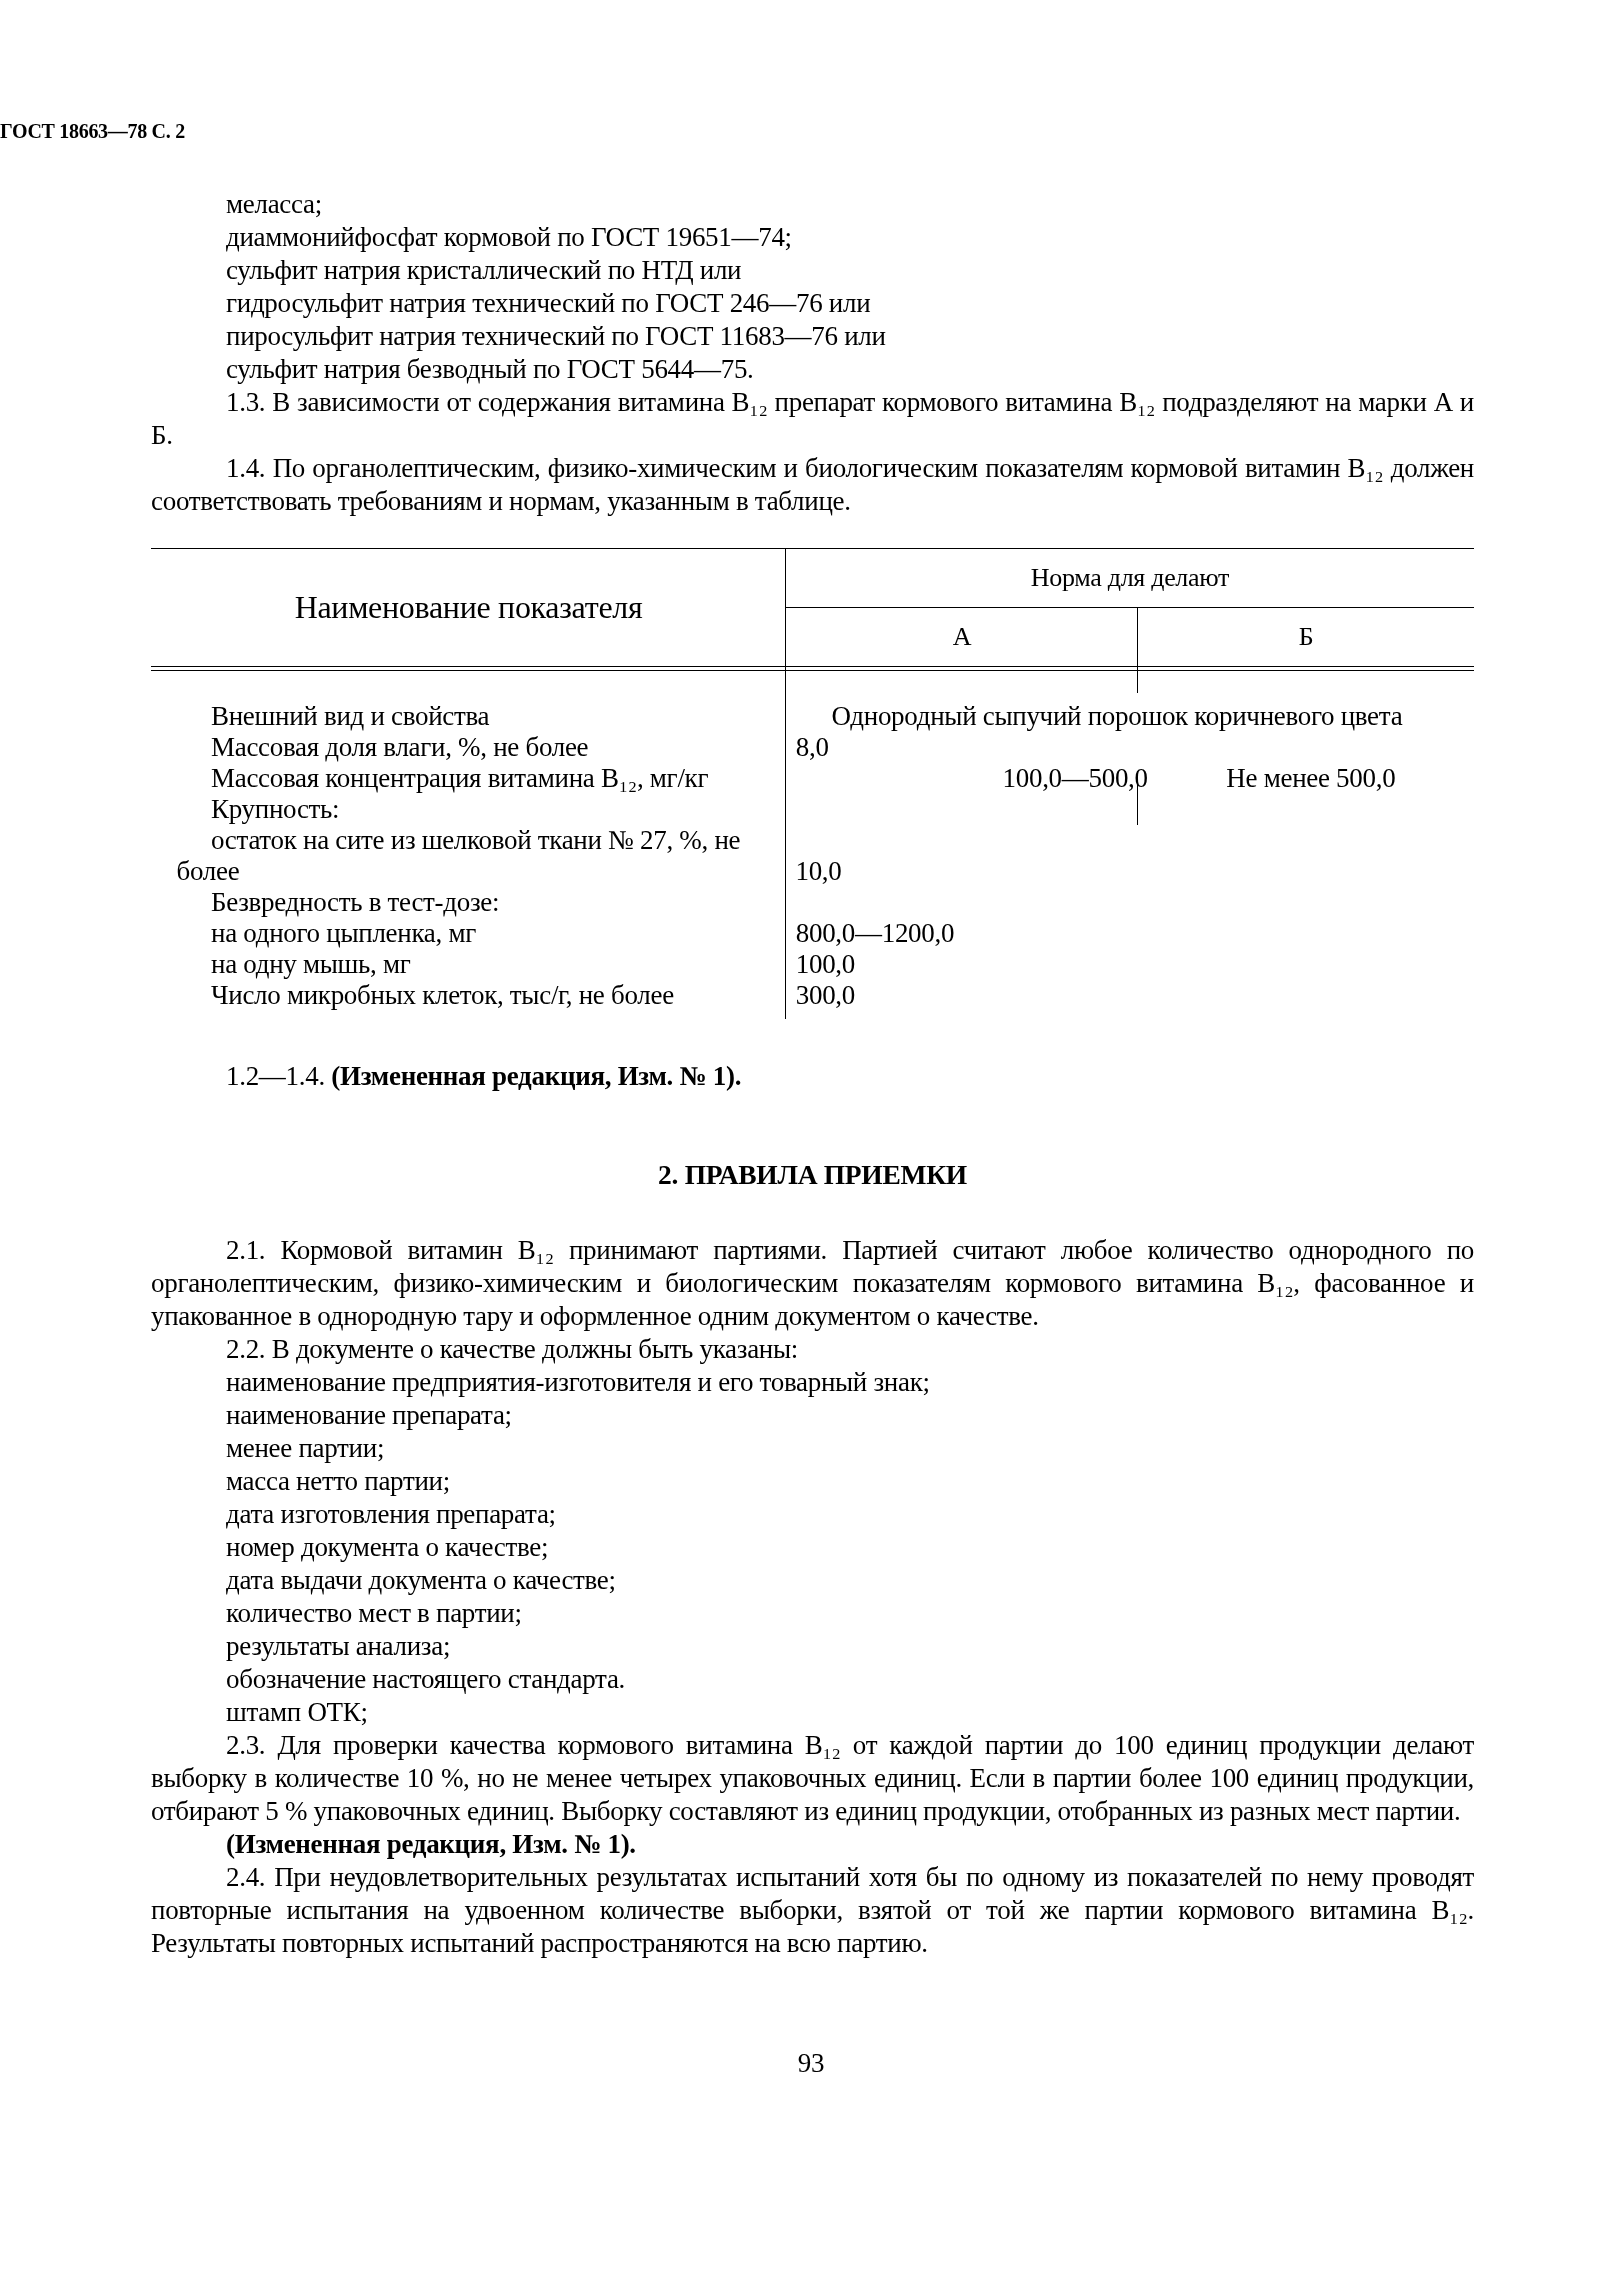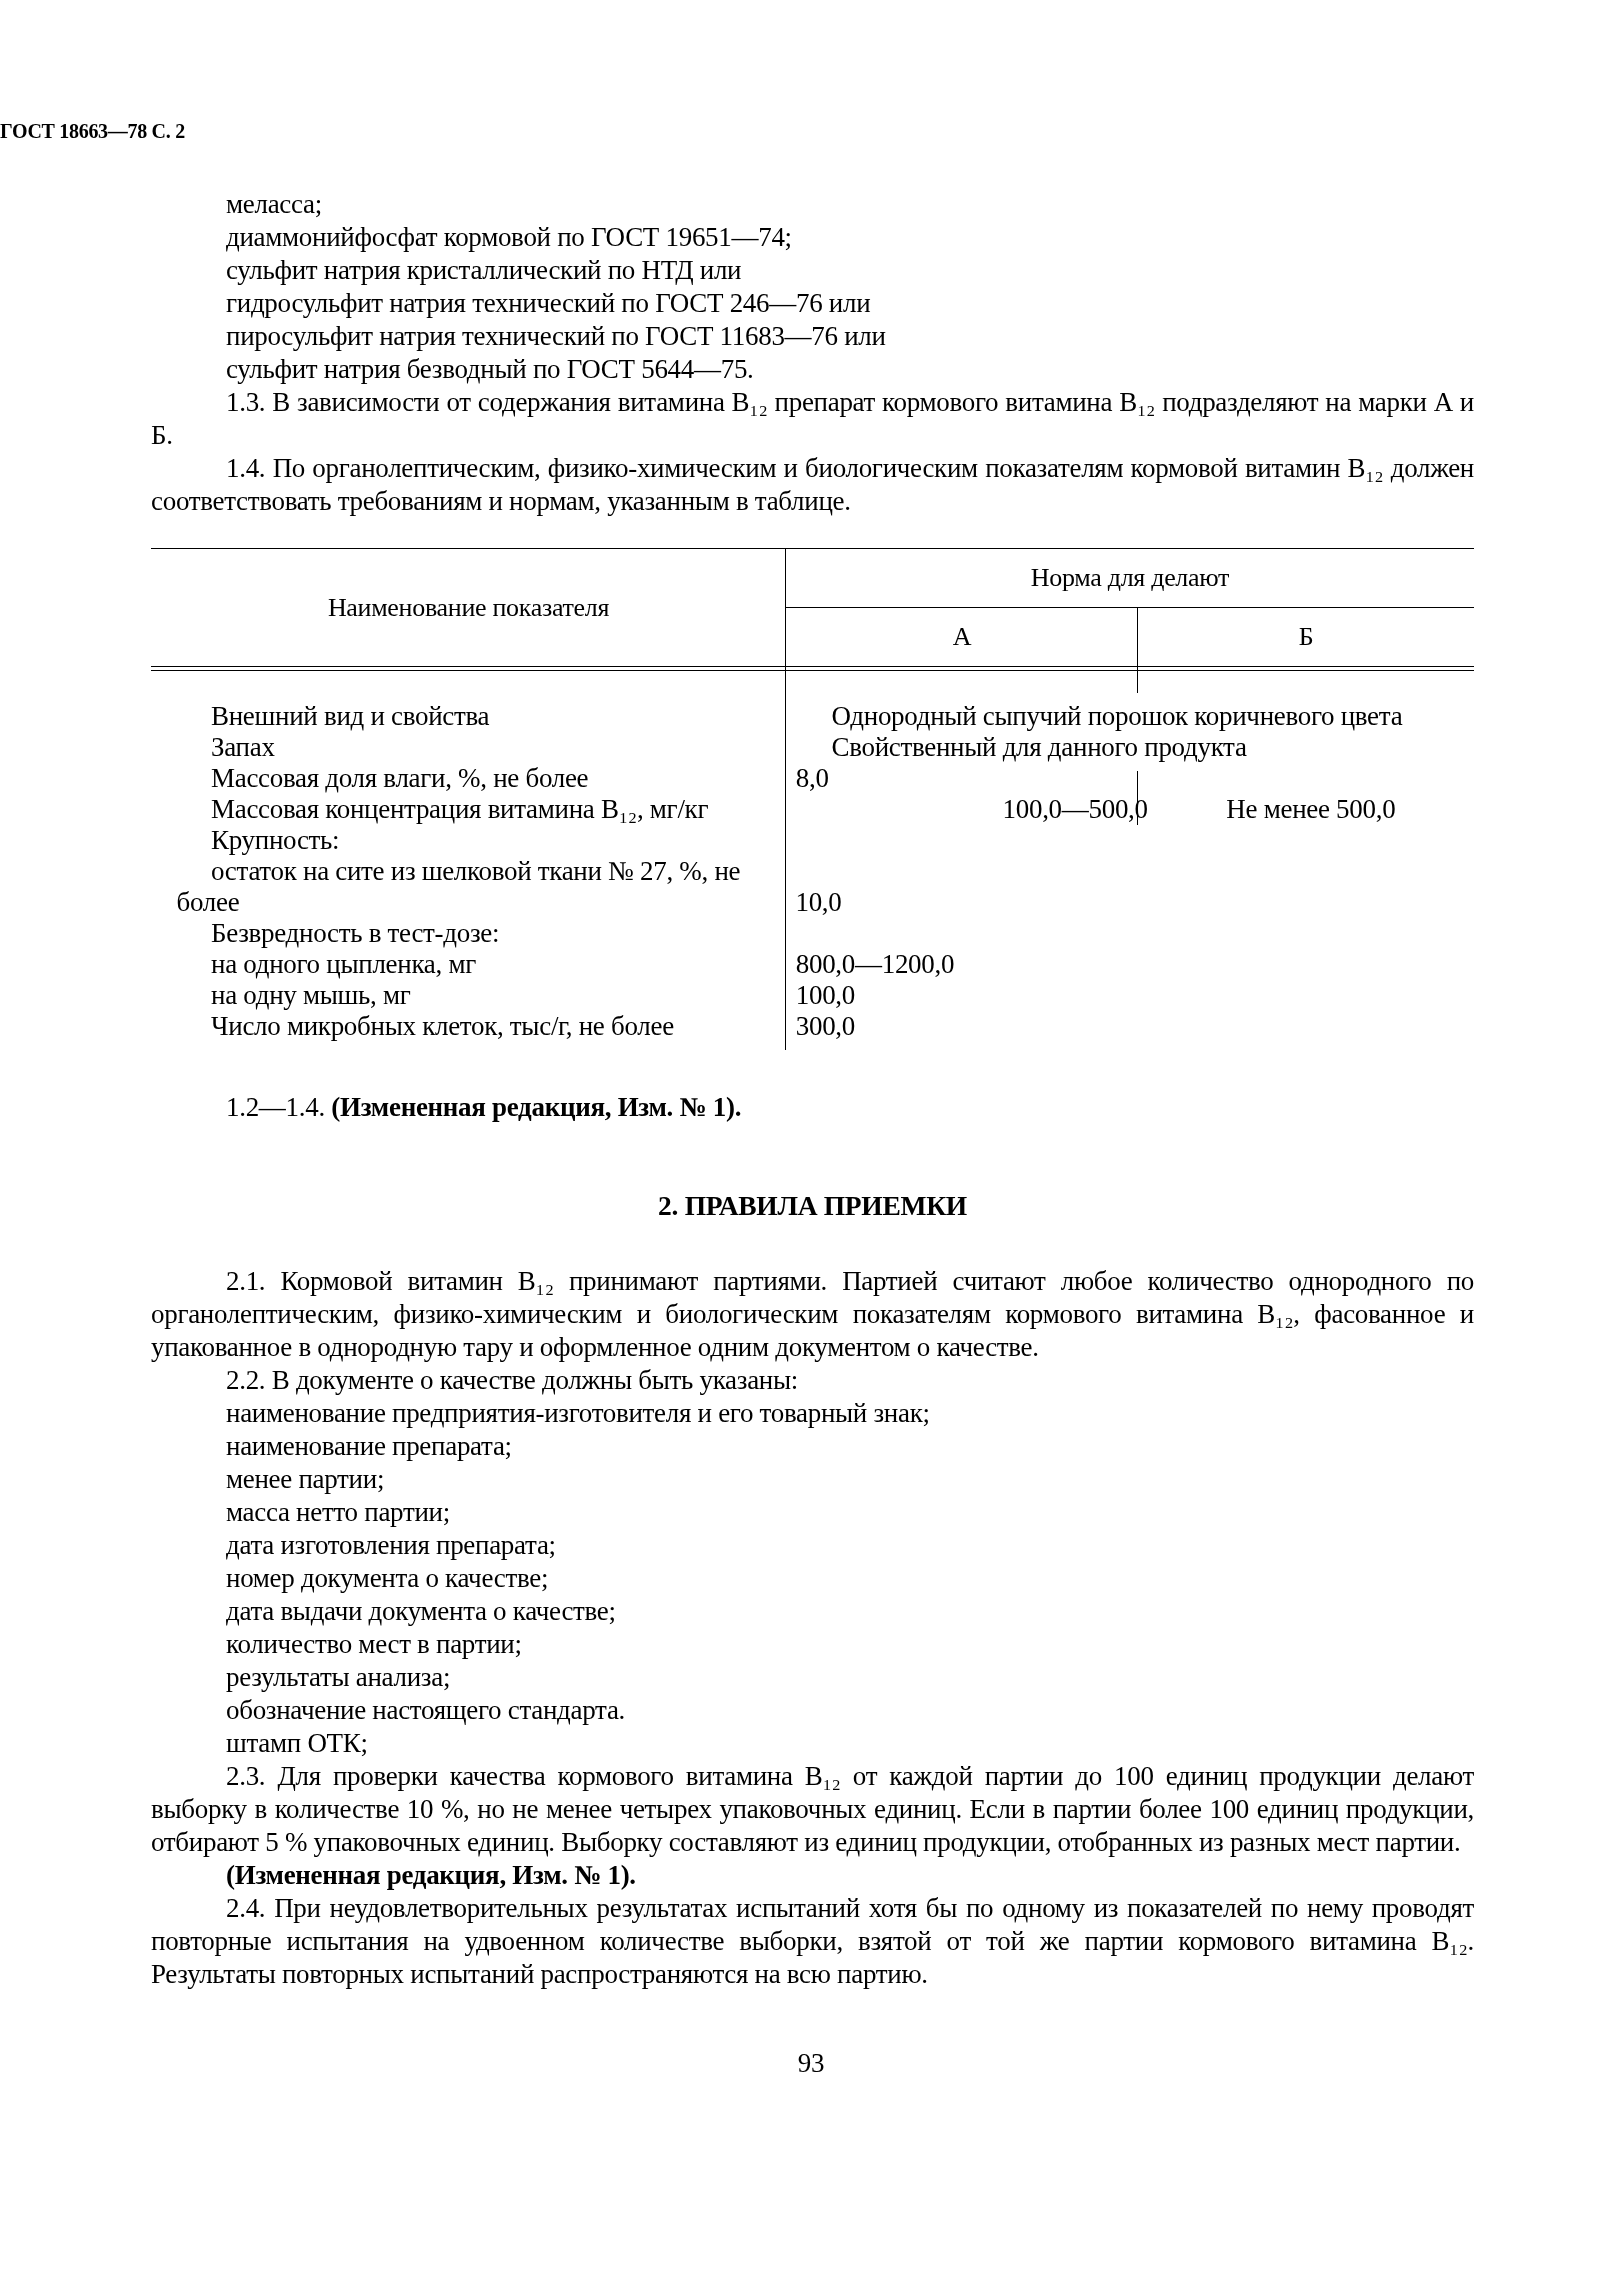--- a/index.html
+++ b/index.html
@@ -15,21 +15,21 @@
   .content{margin:42px 148px 0 151px;font-size:27px;}
   .mline{padding-left:75px;line-height:33px;white-space:nowrap;}
   .para{margin:0;text-indent:75px;line-height:33px;text-align:justify;}
   .b{font-weight:bold;}
 
   
   .gtable{position:relative;margin-top:30px;border-top:1.3px solid #000;}
   .thead{position:relative;height:117px;}
   .name-col{
     position:absolute;left:0;top:0;width:635px;height:100%;
-    display:flex;align-items:center;justify-content:center;font-size:26px;
+    display:flex;align-items:center;justify-content:center;font-size:32px;
   }
   .norm-col{position:absolute;left:635px;right:0;top:0;height:100%;}
   .norm-title{
     height:59px;display:flex;align-items:center;justify-content:center;
     font-size:26px;border-bottom:1.3px solid #000;box-sizing:border-box;
   }
   .ab-row{display:flex;height:58px;}
   .col-a{width:352px;display:flex;align-items:center;justify-content:center;font-size:26px;}
   .col-b{flex:1;display:flex;align-items:center;justify-content:center;font-size:26px;}
   .double-rule{height:3.3px;border-top:1.3px solid #000;border-bottom:1.3px solid #000;}
@@ -87,24 +87,20 @@
             <div class="col-a">А</div>
             <div class="col-b">Б</div>
           </div>
         </div>
       </div>
       <div class="double-rule"></div>
       <div class="tbody">
         <div class="trow">
           <div class="tlabel">Внешний вид и свойства</div>
           <div class="tval span-left">Однородный сыпучий порошок коричневого цвета</div>
-        </div>
-        <div class="trow">
-          <div class="tlabel">Запах</div>
-          <div class="tval span-left">Свойственный для данного продукта</div>
         </div>
         <div class="trow">
           <div class="tlabel">Массовая доля влаги, %, не более</div>
           <div class="tval span-center">8,0</div>
         </div>
         <div class="trow">
           <div class="tlabel">Массовая концентрация витамина В₁₂, мг/кг</div>
           <div class="tval two">
             <div class="va">100,0—500,0</div>
             <div class="vb">Не менее 500,0</div>

